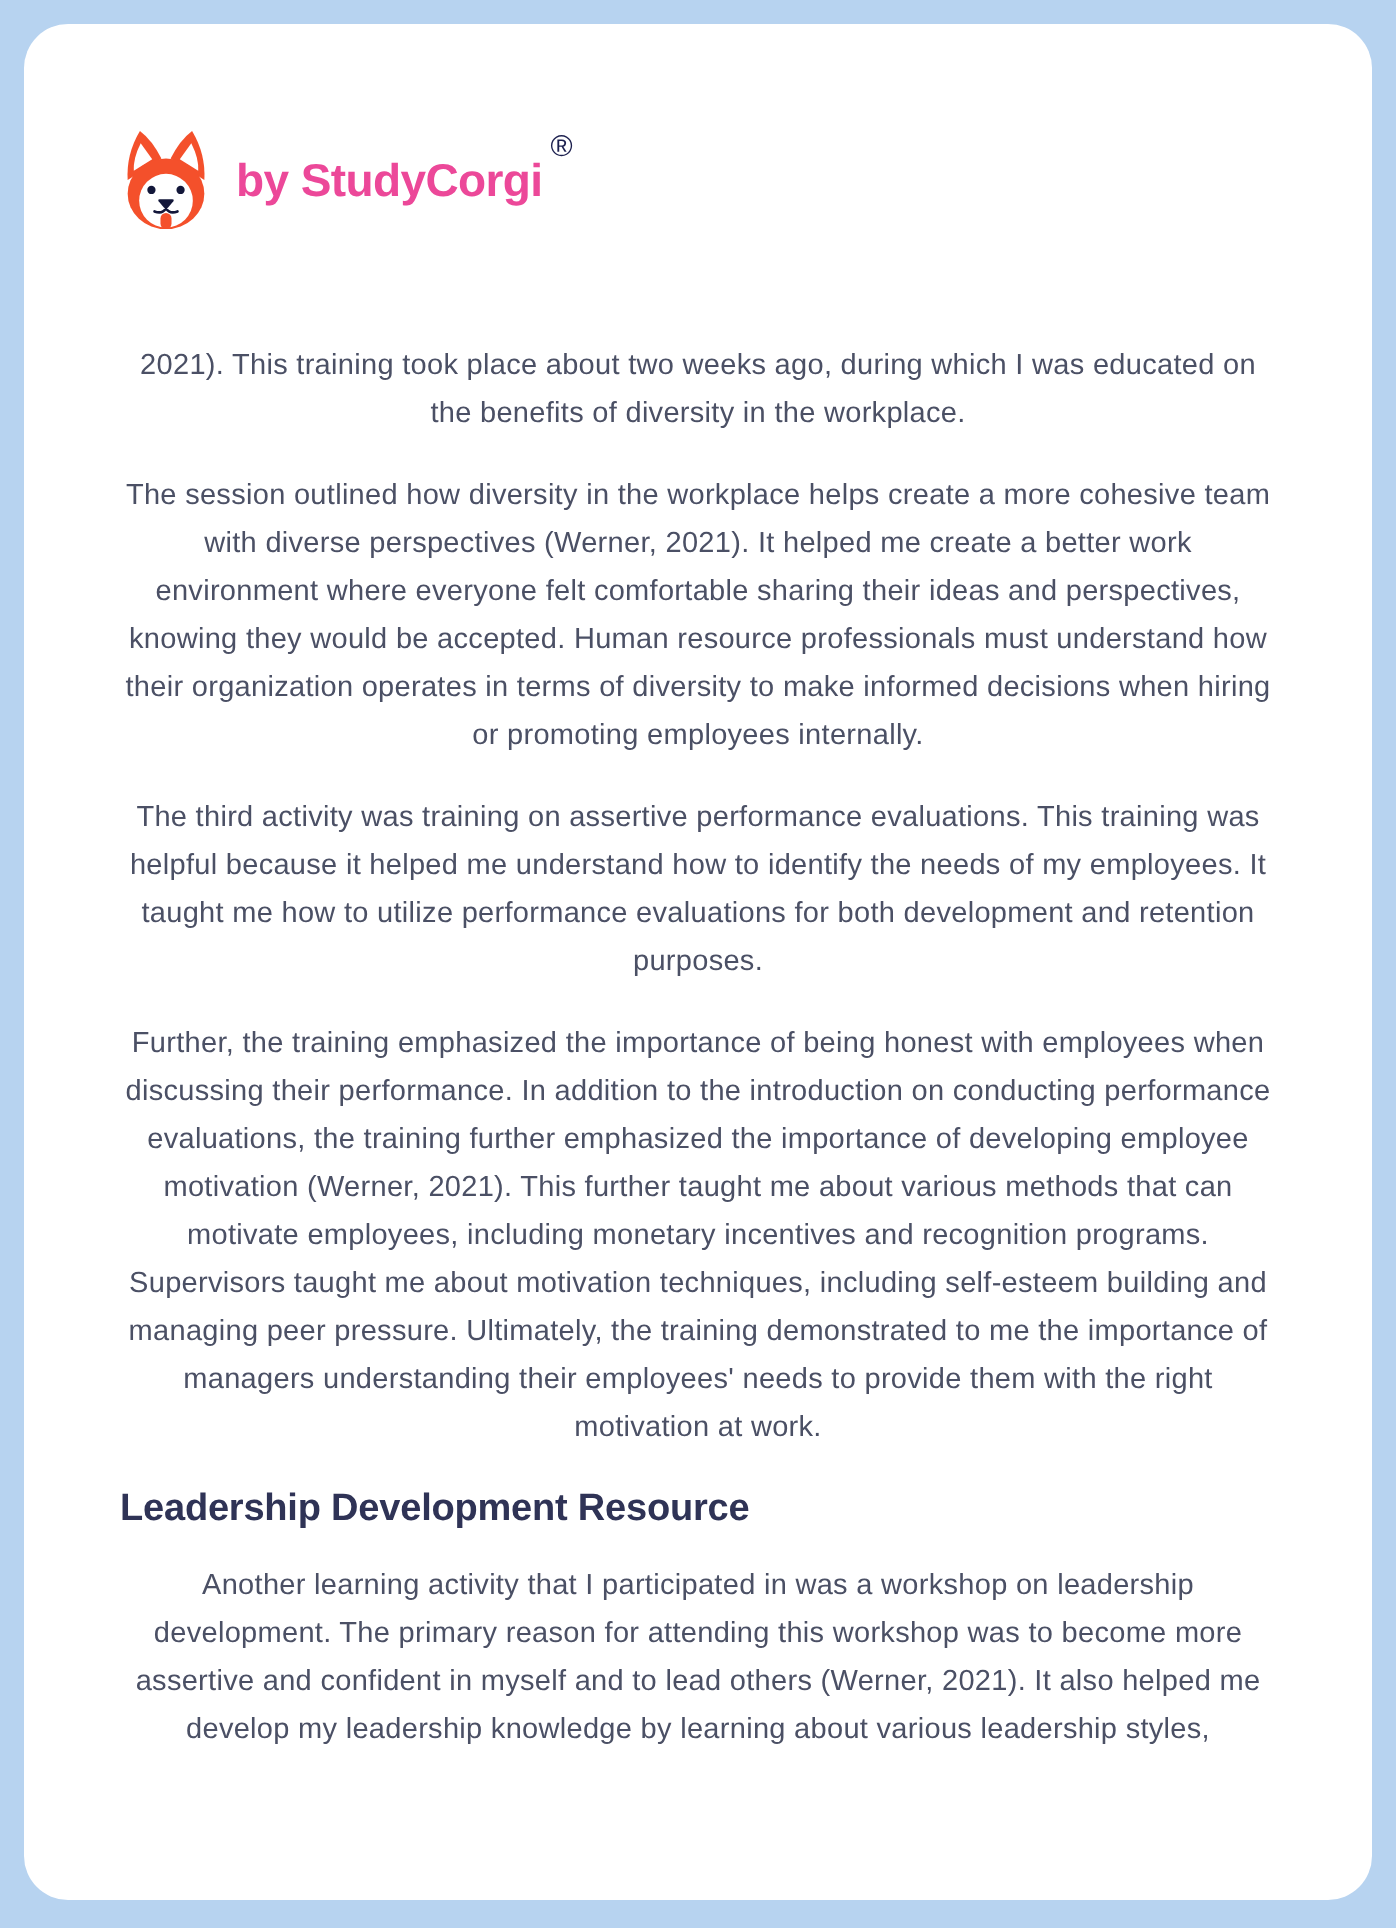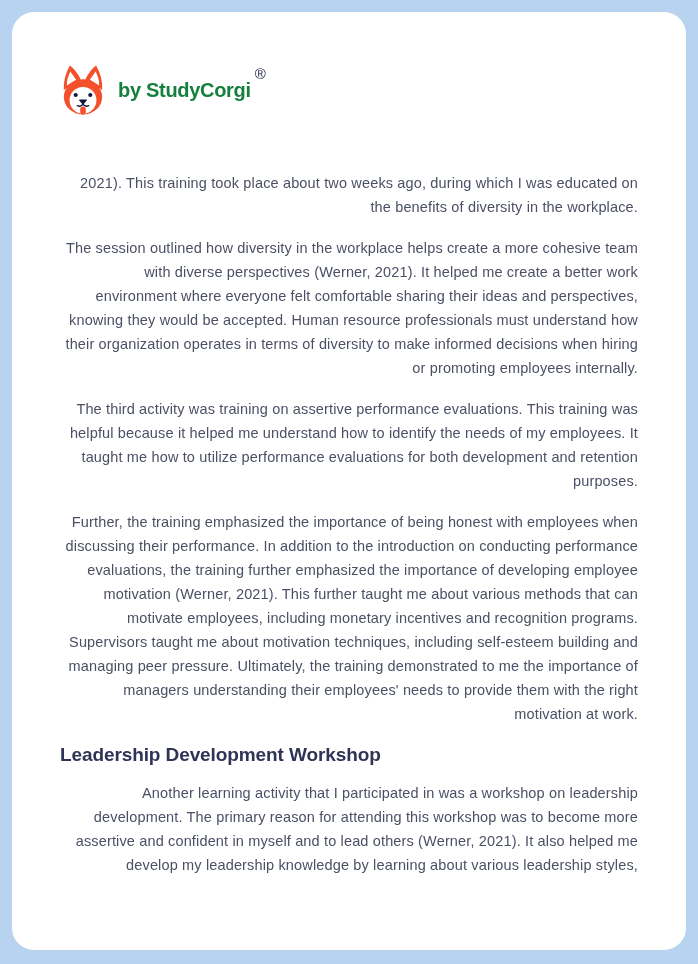--- a/index.html
+++ b/index.html
@@ -26,23 +26,23 @@
     justify-content: space-between;
     align-items: center;
   }
   .brand {
     display: flex;
     align-items: center;
   }
   .brand svg { display: block; }
   .brand-text {
     margin-left: 12px;
-    font-size: 20px;
+    font-size: 23px;
     font-weight: bold;
-    color: #15803d;
+    color: #ec4899;
     letter-spacing: -0.3px;
     white-space: nowrap;
   }
   .reg-mark {
     font-size: 15px;
     color: #1b1f4e;
     margin-left: 4px;
     align-self: flex-start;
     line-height: 1;
     margin-top: 2px;
@@ -69,21 +69,21 @@
     overflow-wrap: break-word;
   }
   
   .article { margin-top: 55px; }
   .article p {
     font-size: 14.5px;
     line-height: 24px;
     color: #4b5065;
     letter-spacing: 0.15px;
     margin: 0 0 17px 0;
-    text-align: right;
+    text-align: center;
   }
   .article h2 {
     font-size: 19px;
     font-weight: bold;
     color: #2f3356;
     letter-spacing: -0.1px;
     line-height: 24px;
     margin: 15px 0 14px 0;
   }
 </style>
@@ -123,17 +123,17 @@
     </div>
   </div>
 
   <div class="article">
     <p>2021). This training took place about two weeks ago, during which I was educated on the benefits of diversity in the workplace.</p>
     <p>The session outlined how diversity in the workplace helps create a more cohesive team with diverse perspectives (Werner, 2021). It helped me create a better work environment where everyone felt comfortable sharing their ideas and perspectives, knowing they would be accepted. Human resource professionals must understand how their organization operates in terms of diversity to make informed decisions when hiring or promoting employees internally.</p>
 
     <p>The third activity was training on assertive performance evaluations. This training was helpful because it helped me understand how to identify the needs of my employees. It taught me how to utilize performance evaluations for both development and retention purposes.</p>
     <p>Further, the training emphasized the importance of being honest with employees when discussing their performance. In addition to the introduction on conducting performance evaluations, the training further emphasized the importance of developing employee motivation (Werner, 2021). This further taught me about various methods that can motivate employees, including monetary incentives and recognition programs. Supervisors taught me about motivation techniques, including self-esteem building and managing peer pressure. Ultimately, the training demonstrated to me the importance of managers understanding their employees' needs to provide them with the right motivation at work.</p>
 
-    <h2>Leadership Development Workshop</h2>
+    <h2>Leadership Development Resource</h2>
     <p>Another learning activity that I participated in was a workshop on leadership development. The primary reason for attending this workshop was to become more assertive and confident in myself and to lead others (Werner, 2021). It also helped me develop my leadership knowledge by learning about various leadership styles,</p>
   </div>
 
 </div>
 
 </body></html>

